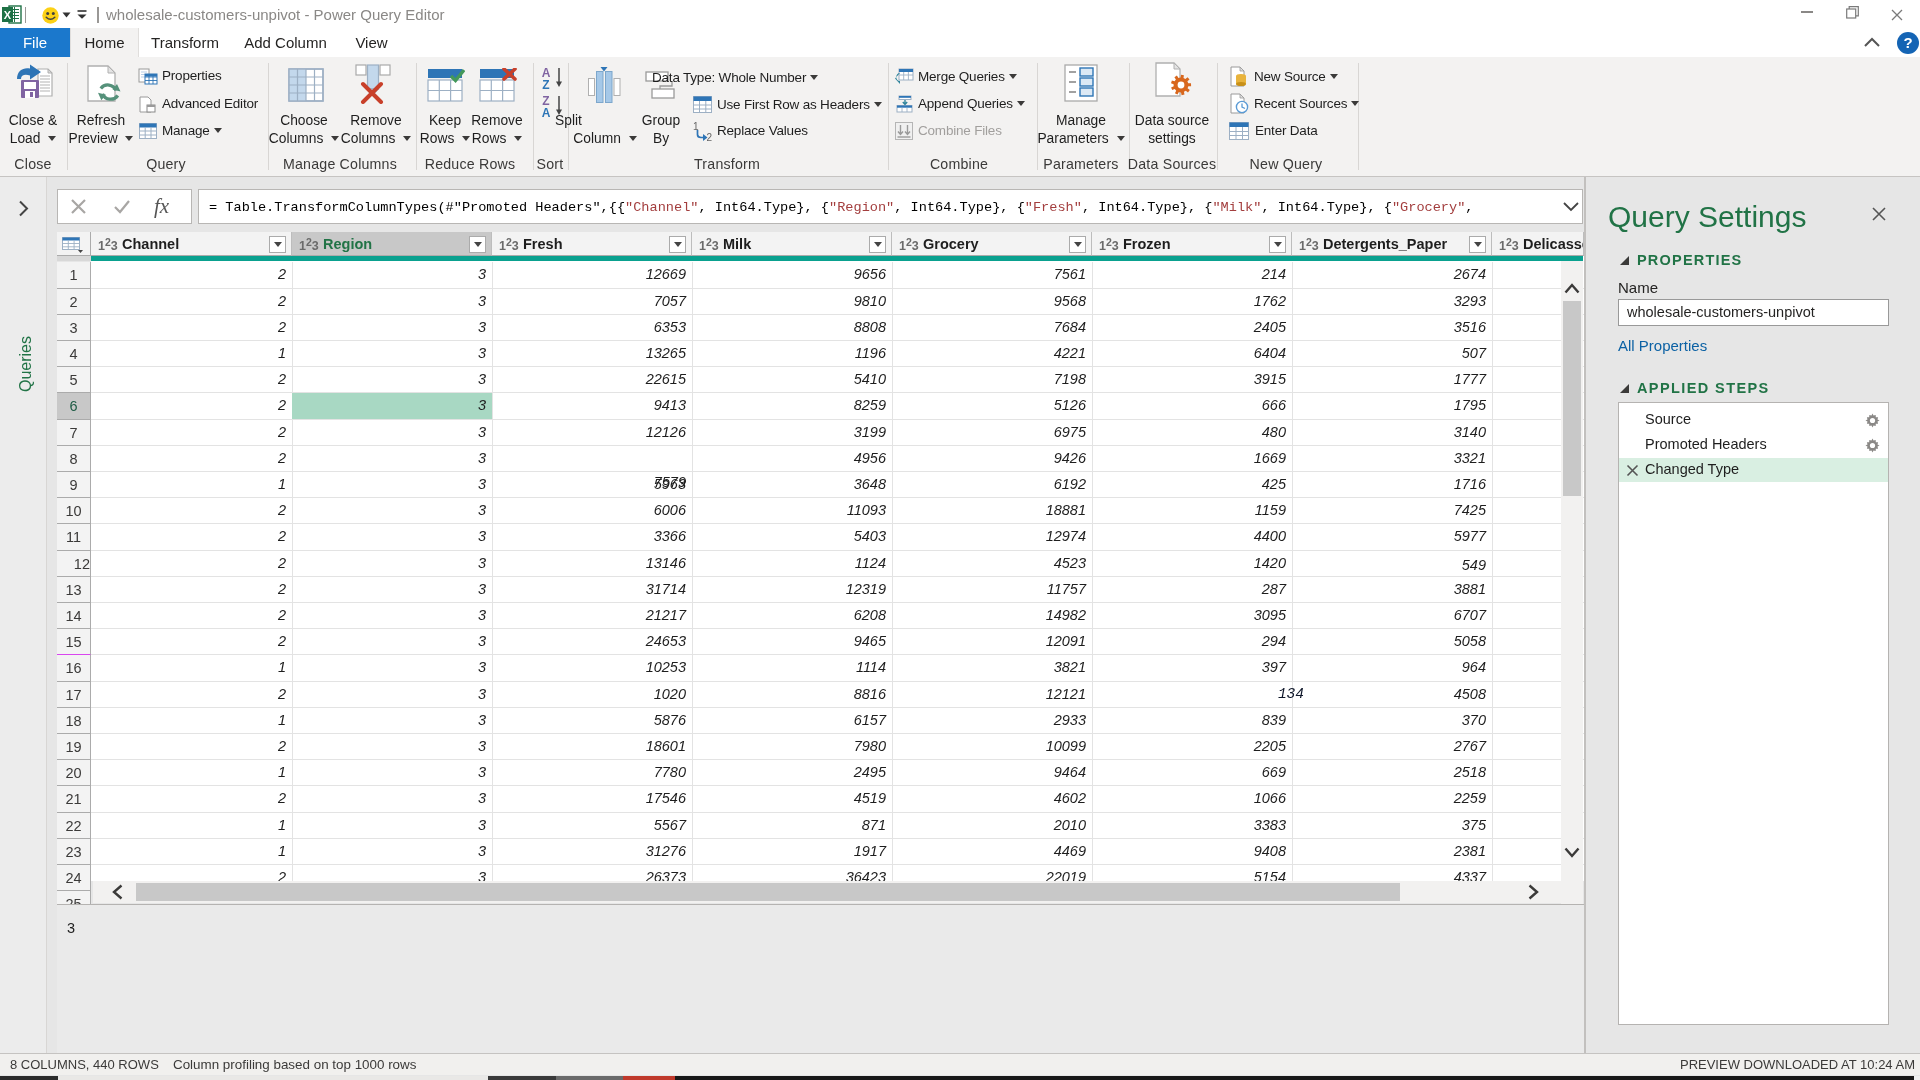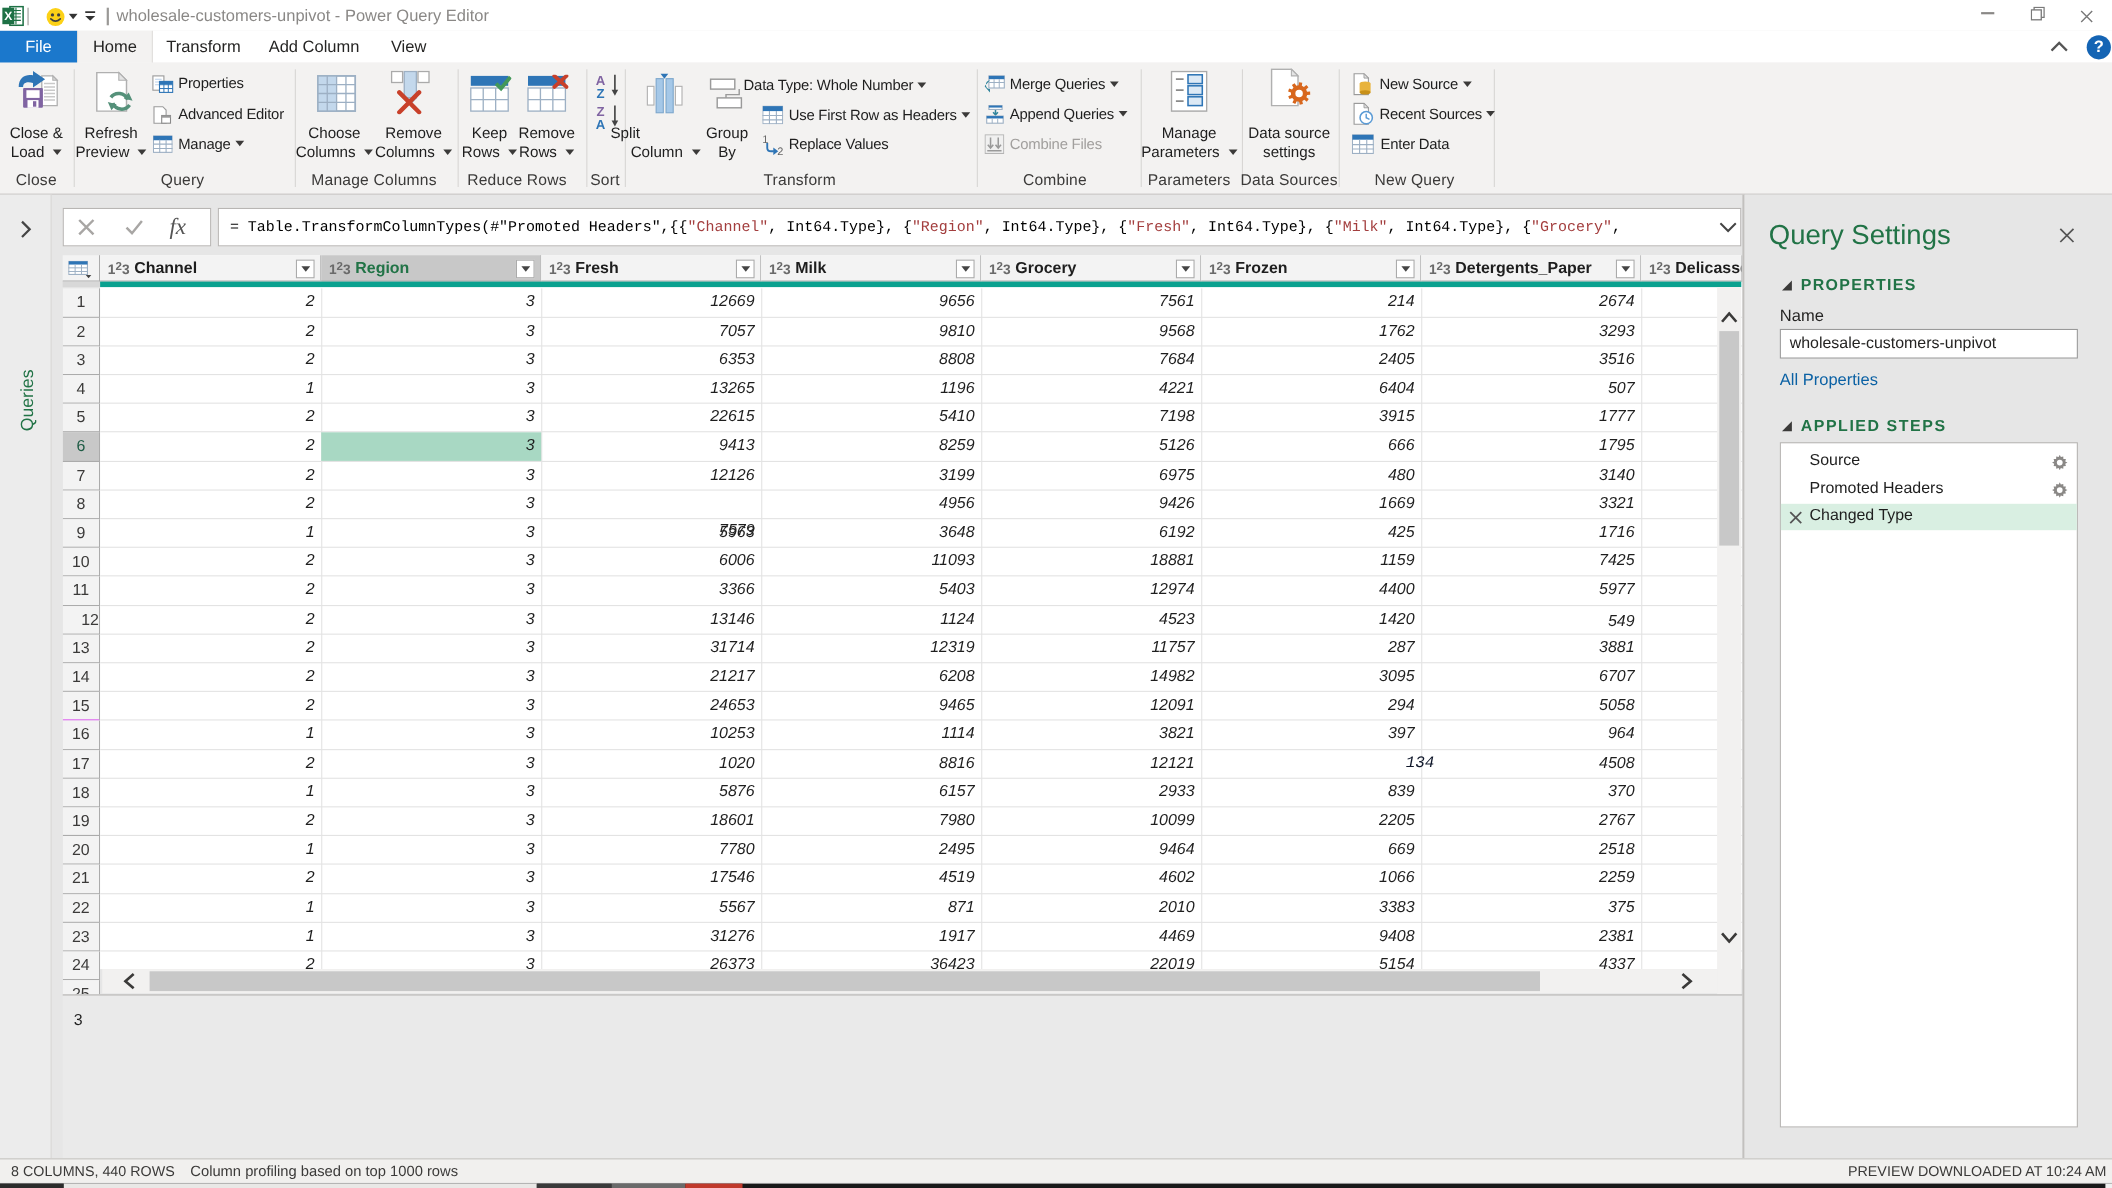--- a/index.html
+++ b/index.html
@@ -232,21 +232,21 @@
 <rect x="0.5" y="0.5" width="17" height="15" fill="#fff" stroke="#9db0c4"></rect>
 <rect x="0.5" y="0.5" width="17" height="4" fill="#2e75b6"></rect>
 <g stroke="#9db0c4" stroke-width="1">
       <line x1="0" y1="8" x2="18" y2="8"></line>
       <line x1="0" y1="12" x2="18" y2="12"></line>
       <line x1="6.2" y1="4" x2="6.2" y2="16"></line>
       <line x1="12" y1="4" x2="12" y2="16"></line>
     </g>
 </svg>
 <div class="ab" style="left:162px;top:122px;height:18px;font-size:13.5px;letter-spacing:-0.2px;color:#1e1e1e;line-height:18px;white-space:nowrap;">Manage<span style="display:inline-block;width:0;height:0;border-left:4px solid transparent;border-right:4px solid transparent;border-top:5px solid #3b3a39;vertical-align:2px;margin-left:4px;"></span></div>
-<div class="ab" style="left:676px;top:69px;height:18px;font-size:13.5px;letter-spacing:-0.2px;color:#1e1e1e;line-height:18px;white-space:nowrap;">Data Type: Whole Number<span style="display:inline-block;width:0;height:0;border-left:4px solid transparent;border-right:4px solid transparent;border-top:5px solid #3b3a39;vertical-align:2px;margin-left:4px;"></span></div>
+<div class="ab" style="left:652px;top:69px;height:18px;font-size:13.5px;letter-spacing:-0.2px;color:#1e1e1e;line-height:18px;white-space:nowrap;">Data Type: Whole Number<span style="display:inline-block;width:0;height:0;border-left:4px solid transparent;border-right:4px solid transparent;border-top:5px solid #3b3a39;vertical-align:2px;margin-left:4px;"></span></div>
 <svg class="ic" style="left:693px;top:96px;" width="19" height="17" viewBox="0 0 19 17">
 <rect x="0.5" y="0.5" width="18" height="16" fill="#fff" stroke="#9db0c4"></rect>
 <rect x="0.5" y="0.5" width="18" height="4.5" fill="#2e75b6"></rect>
 <g stroke="#9db0c4" stroke-width="1">
       <line x1="0" y1="9" x2="19" y2="9"></line>
       <line x1="0" y1="13" x2="19" y2="13"></line>
       <line x1="6.5" y1="5" x2="6.5" y2="17"></line>
       <line x1="12.8" y1="5" x2="12.8" y2="17"></line>
     </g>
 </svg>
@@ -663,21 +663,21 @@
     <path d="M9.5 1.5 L2 8 L9.5 14.5" fill="none" stroke="#3b3a39" stroke-width="2.4"></path>
   </svg>
 <div class="ab" style="left:136px;top:883px;width:1264px;height:18px;background:#c8c8c8;"></div>
 <svg class="ic" style="left:1528px;top:884px;" width="11" height="16" viewBox="0 0 11 16">
     <path d="M1.5 1.5 L9 8 L1.5 14.5" fill="none" stroke="#3b3a39" stroke-width="2.4"></path>
   </svg>
 <div class="ab" style="left:57px;top:904px;width:1527px;height:149px;background:#eaeaea;border-top:1px solid #b5b3b1;box-sizing:border-box;"></div>
 <div class="ab" style="left:67px;top:920px;width:60px;height:20px;font-size:14.5px;color:#1e1e1e;">3</div>
 <div class="ab" style="left:1584px;top:177px;width:2px;height:876px;background:#c2c0be;"></div>
 <div class="ab" style="left:1586px;top:177px;width:334px;height:876px;background:#e6e6e6;"></div>
-<div class="ab" style="left:1608px;top:200px;width:250px;height:30px;font-size:25px;color:#217346;">Query Settings</div>
+<div class="ab" style="left:1608px;top:200px;width:250px;height:30px;font-size:30px;color:#217346;">Query Settings</div>
 <svg class="ic" style="left:1871px;top:206px;" width="16" height="16" viewBox="0 0 16 16">
     <path d="M2 2 L14 14 M14 2 L2 14" stroke="#555" stroke-width="1.6"></path>
   </svg>
 <div class="ab" style="left:1620px;top:252px;height:18px;font-size:14.5px;font-weight:bold;color:#217346;letter-spacing:1.2px;"><span style="display:inline-block;width:0;height:0;border-left:9px solid transparent;border-bottom:9px solid #3b3a39;margin-right:8px;"></span>PROPERTIES</div>
 <div class="ab" style="left:1618px;top:279px;height:18px;font-size:15px;color:#252423;">Name</div>
 <div class="ab" style="left:1618px;top:299px;width:271px;height:27px;background:#fff;border:1px solid #999;box-sizing:border-box;font-size:14.5px;color:#252423;line-height:25px;padding-left:8px;">wholesale-customers-unpivot</div>
 <div class="ab" style="left:1618px;top:337px;height:18px;font-size:15px;color:#0b61a4;">All Properties</div>
 <div class="ab" style="left:1620px;top:380px;height:18px;font-size:14.5px;font-weight:bold;color:#217346;letter-spacing:1.4px;"><span style="display:inline-block;width:0;height:0;border-left:9px solid transparent;border-bottom:9px solid #3b3a39;margin-right:8px;"></span>APPLIED STEPS</div>
 <div class="ab" style="left:1618px;top:402px;width:271px;height:623px;background:#fff;border:1px solid #b5b3b1;box-sizing:border-box;"></div>
 <div class="ab" style="left:1619px;top:408px;width:269px;height:25px;font-size:14.5px;color:#1e1e1e;">

